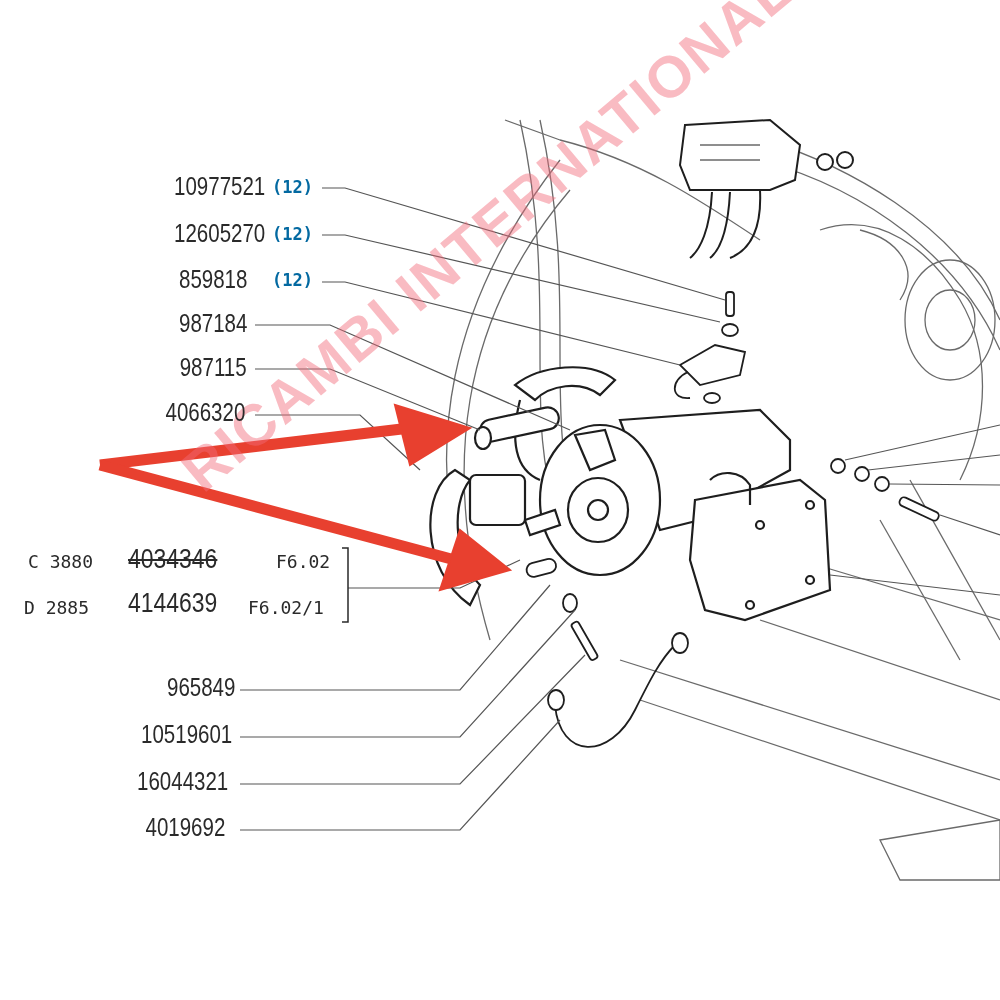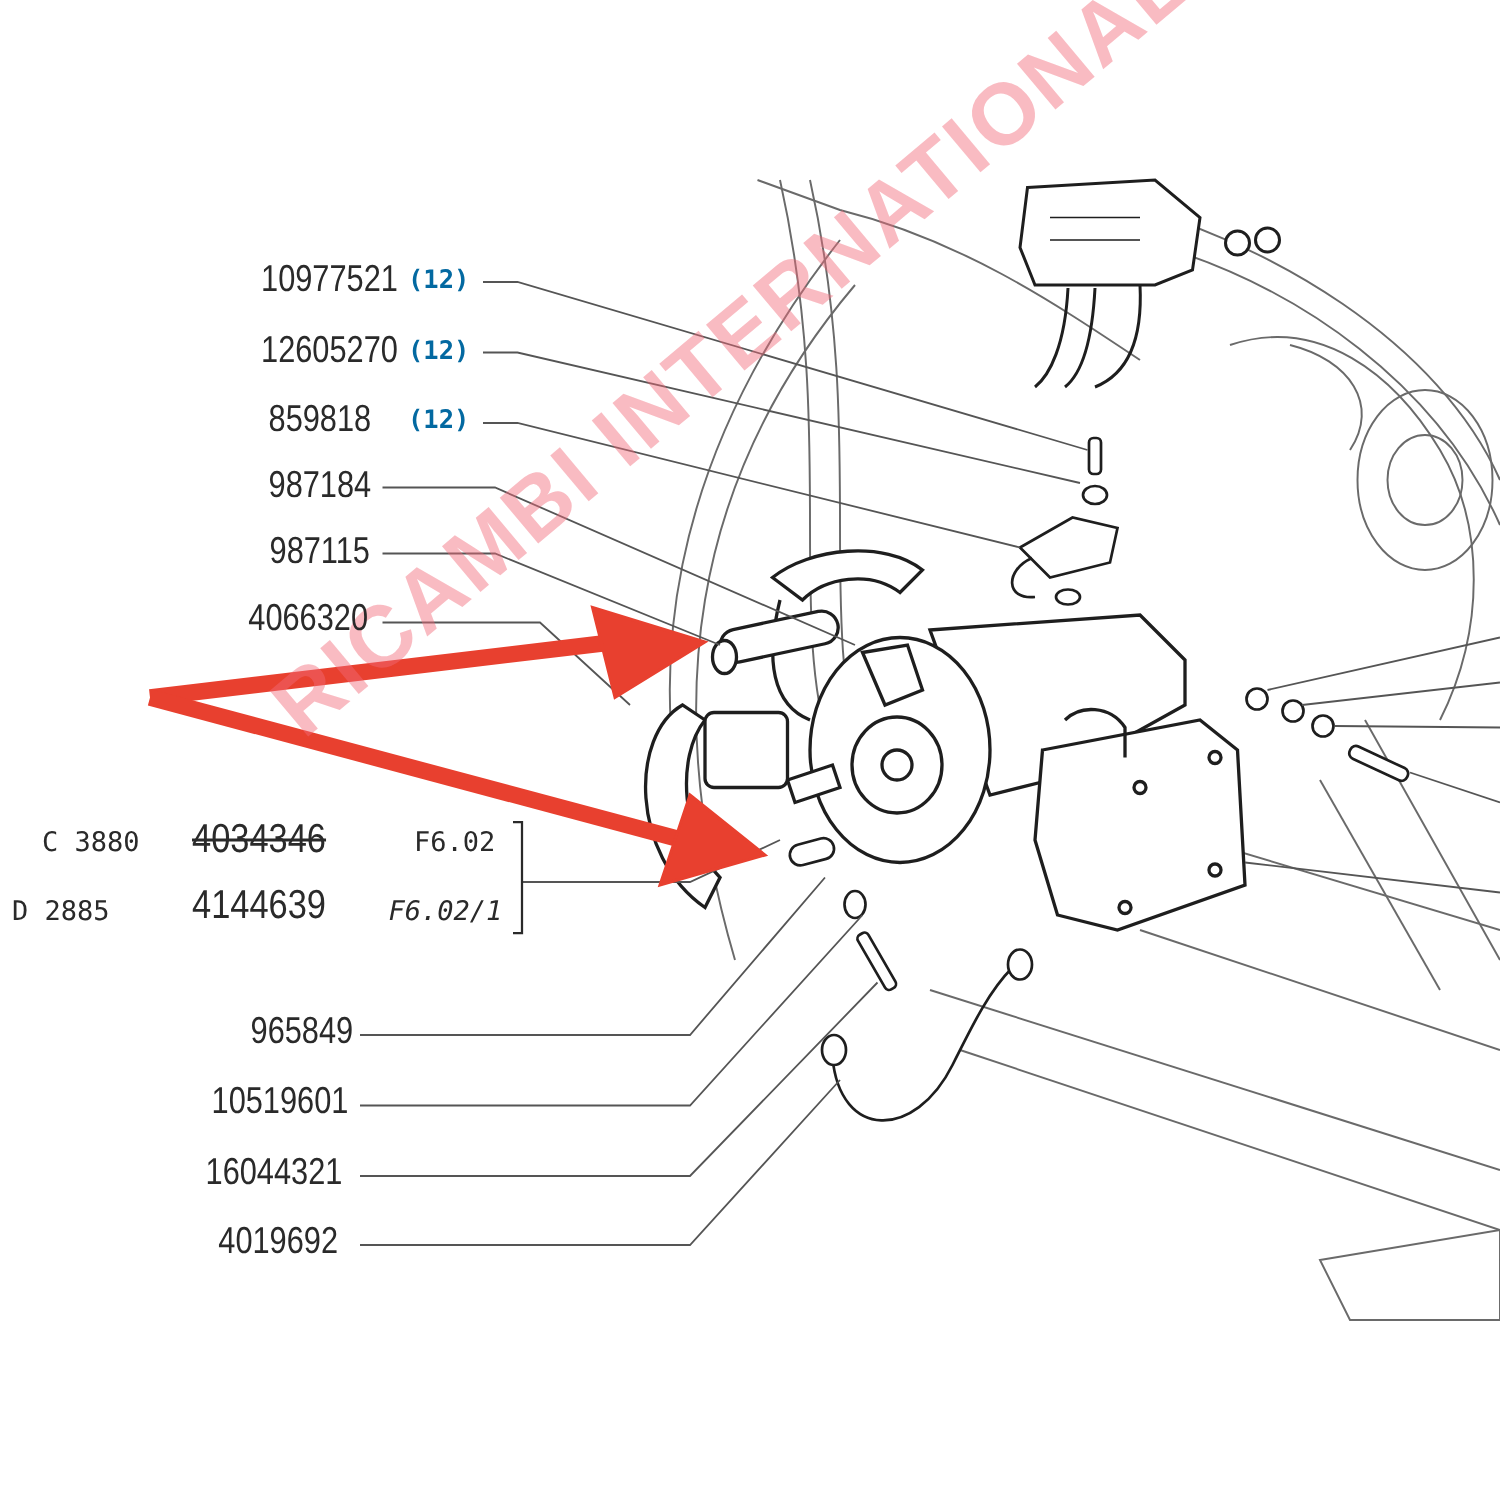--- a/index.html
+++ b/index.html
@@ -150,15 +150,15 @@
 
 <div class="pn" style="right:765px; top:673px;">965849</div>
 <div class="pn" style="right:768px; top:720px;">10519601</div>
 <div class="pn" style="right:772px; top:767px;">16044321</div>
 <div class="pn" style="right:775px; top:813px;">4019692</div>
 
 <div class="var" style="left:28px; top:551px;">C 3880</div>
 <div class="var-pn strike" style="left:128px; top:544px;">4034346</div>
 <div class="var" style="left:248px; top:551px;margin-left:28px;">F6.02</div>
 
-<div class="var" style="left:8px; top:597px;">D 2885</div>
+<div class="var" style="left:24px; top:597px;">D 2885</div>
 <div class="var-pn" style="left:128px; top:588px;">4144639</div>
-<div class="var" style="left:259px; top:597px;font-style:italic;">F6.02/1</div>
+<div class="var" style="left:248px; top:597px;">F6.02/1</div>
 
 </body></html>

